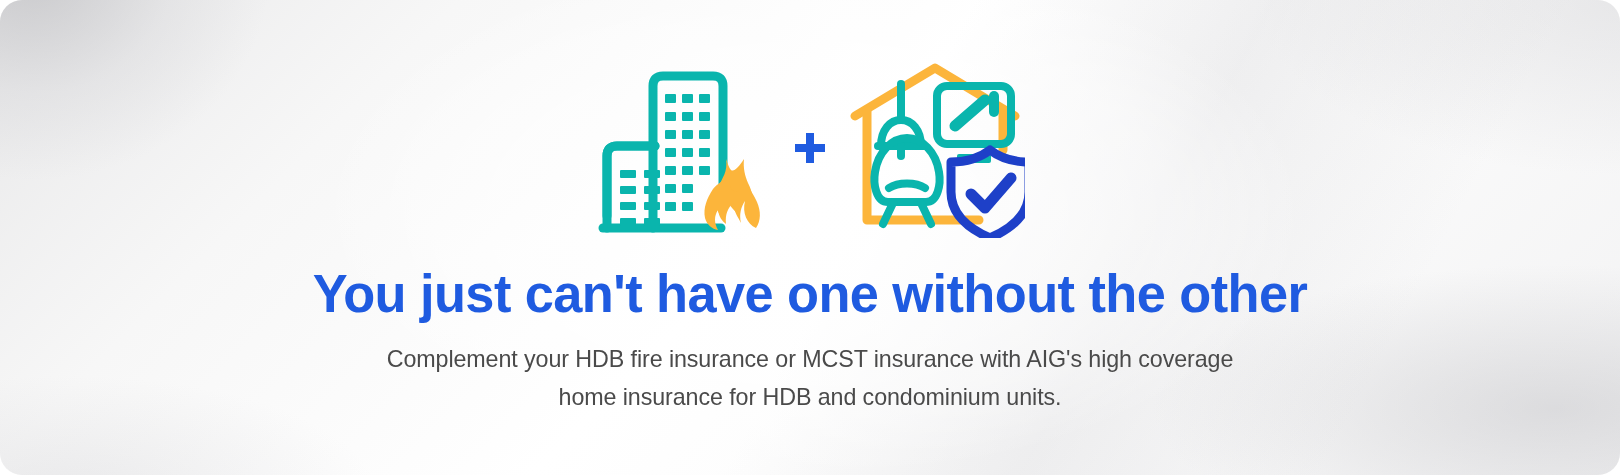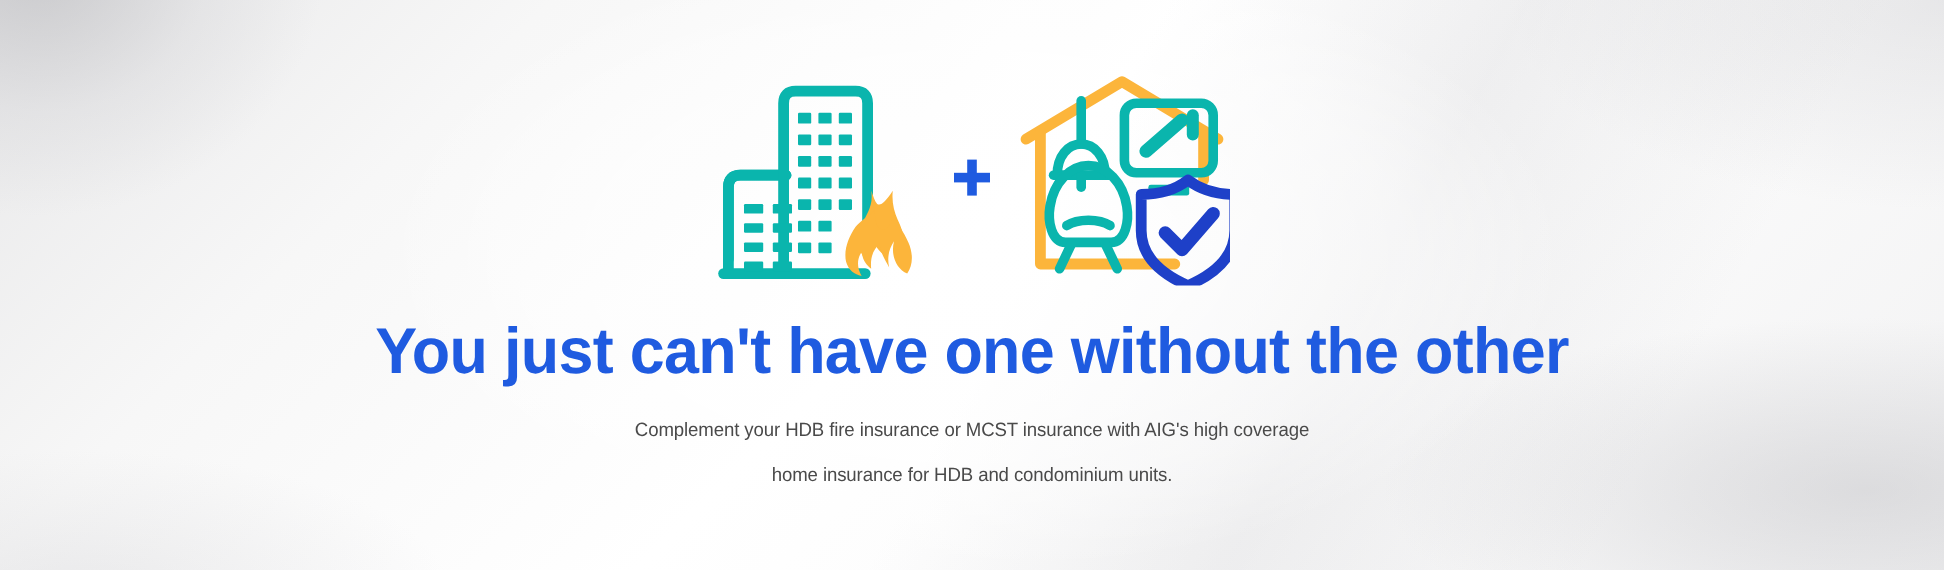--- a/index.html
+++ b/index.html
@@ -13,20 +13,21 @@
     font-family: "Liberation Sans", sans-serif;
     background: #ffffff;
   }
 
   #banner {
     position: relative;
     width: 1620px;
     height: 475px;
     overflow: hidden;
     background: #fdfdfd;
+    border-radius: 22px;
   }
 
   
   .bg-layer {
     position: absolute;
     inset: 0;
     pointer-events: none;
   }
   .bg-base {
     background: linear-gradient(135deg, #e8e8e9 0%, #f7f7f7 22%, #ffffff 48%, #fbfbfb 70%, #f2f2f3 100%);
@@ -91,21 +92,21 @@
   
   #subtitle {
     position: absolute;
     left: 0;
     top: 340px;
     width: 100%;
     text-align: center;
     color: #4a4a4a;
     font-family: "Liberation Sans", sans-serif;
     font-weight: normal;
-    font-size: 16px;
+    font-size: 24px;
     line-height: 38px;
     letter-spacing: -0.1px;
   }
   .sub-line { display: block; white-space: nowrap; transform: scaleX(0.97); }
 </style>
 </head>
 <body>
 
 <div id="banner">
 

